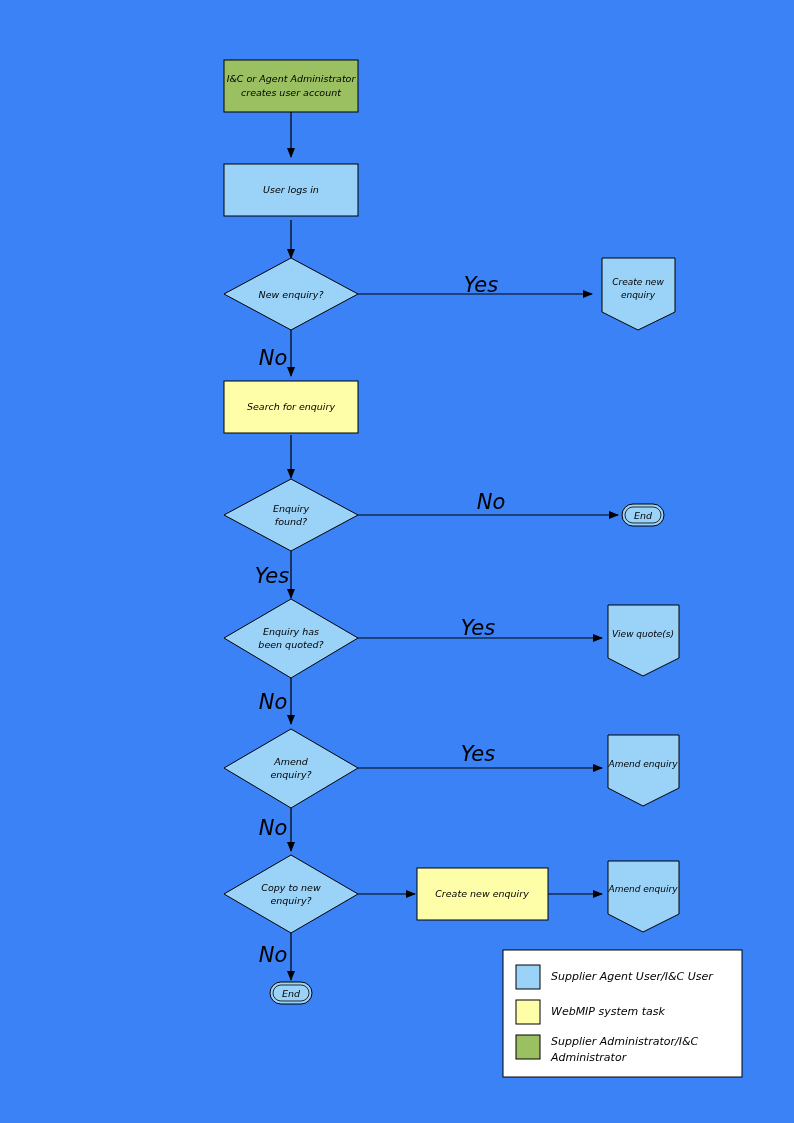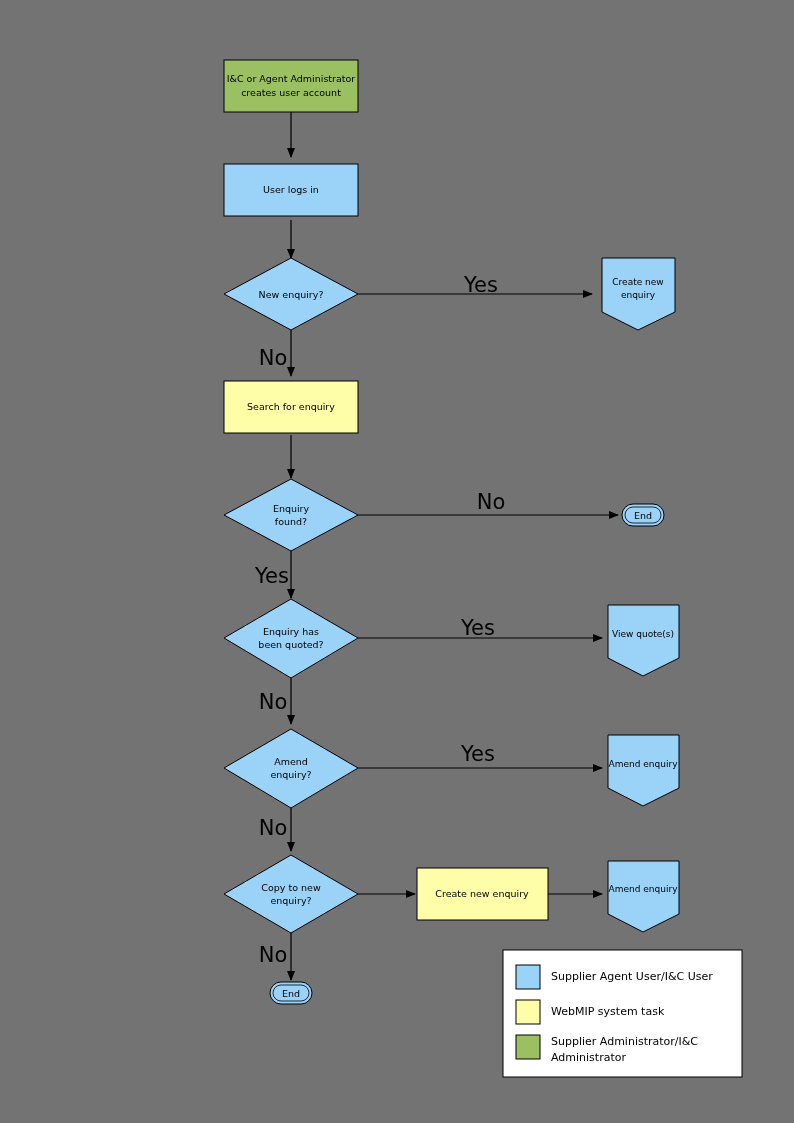--- a/index.html
+++ b/index.html
@@ -7,22 +7,23 @@
     padding: 0;
     background: #ffffff;
   }
   body {
     font-family: "DejaVu Sans", sans-serif;
   }
   #canvas {
     position: relative;
     width: 794px;
     height: 1123px;
-    background: #737373;
+    background: #3b82f6;
     overflow: hidden;
+    font-style: italic;
   }
   svg.flow {
     position: absolute;
     left: 0;
     top: 0;
     width: 794px;
     height: 1123px;
   }
   .shape-text {
     font-family: "DejaVu Sans", sans-serif;

